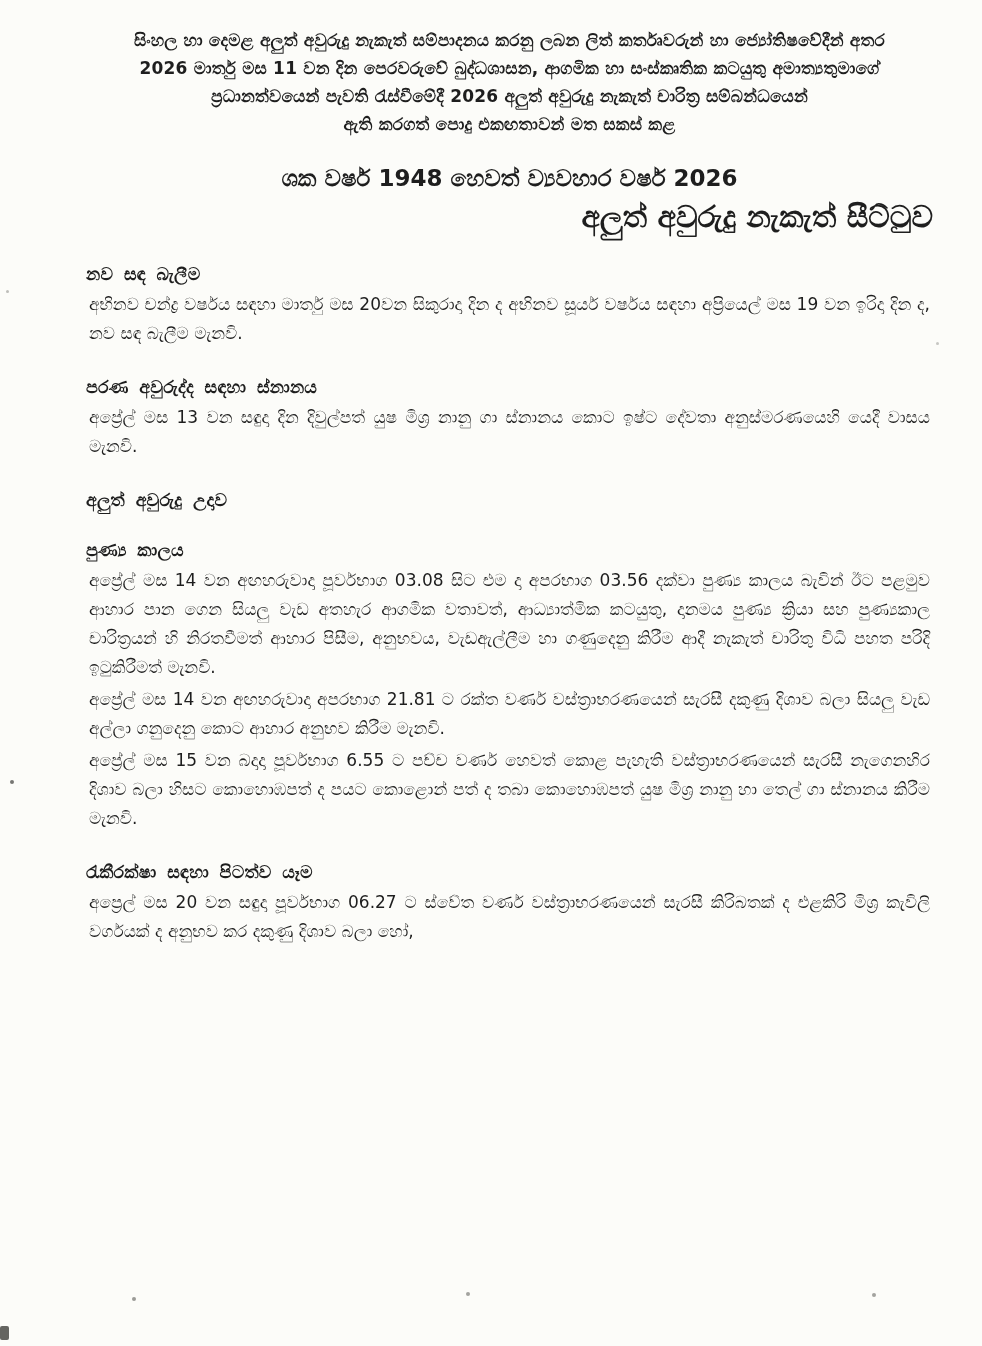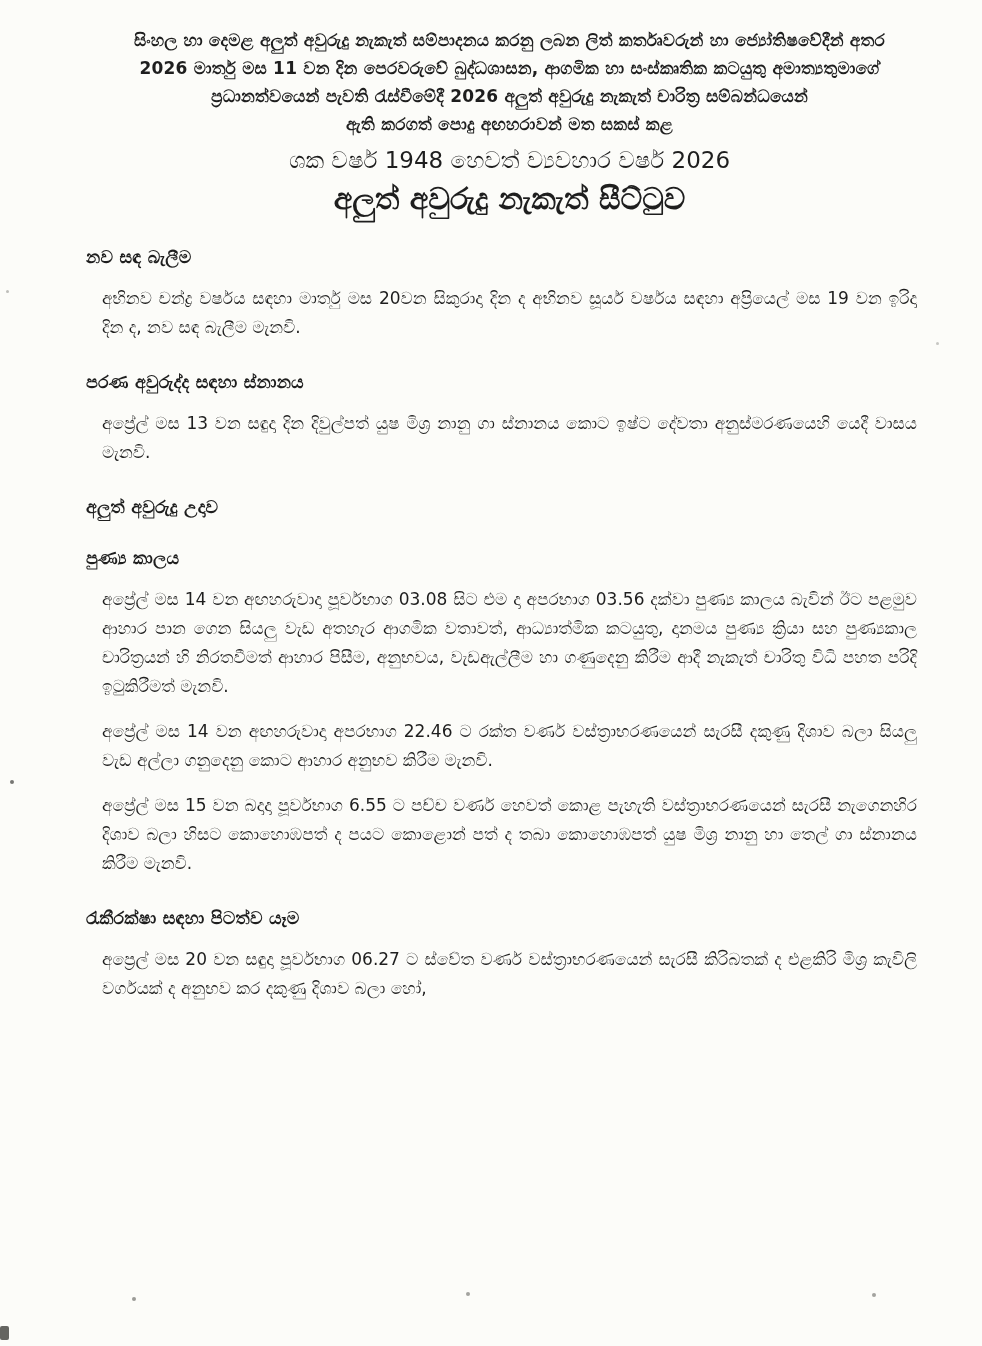--- a/index.html
+++ b/index.html
@@ -23,38 +23,40 @@
     text-align: center;
     margin-bottom: 4px;
   }
   .intro-line {
     font-size: 17px;
     line-height: 28px;
     font-weight: 600;
     letter-spacing: 0.2px;
   }
   .subtitle {
-    margin-top: 9px;
+    margin-top: 27px;
     font-size: 23px;
-    font-weight: 400;
+    font-weight: 700;
   }
   .main-title {
     margin: 7px 0 0 0;
     font-size: 30px;
     font-weight: 700;
+    text-align: right;
   }
   .doc-section { margin: 0; }
   .doc-section h2 {
     margin: 30px 0 5px 0;
     font-size: 17.5px;
     font-weight: 700;
     letter-spacing: 0.2px;
+    font-family: Liberation Mono, monospace;
   }
   .doc-section p {
-    margin: 16px;
+    margin: 3px;
     font-size: 17px;
     line-height: 29px;
     text-align: justify;
     font-weight: 500;
   }
   
   .speck {
     position: absolute;
     background: #4a4a46;
     border-radius: 50%;
@@ -69,21 +71,21 @@
 </style>
 </head>
 <body>
 
 <div class="page">
 
   <header class="doc-header">
     <div class="intro-line">සිංහල හා දෙමළ අලුත් අවුරුදු නැකැත් සම්පාදනය කරනු ලබන ලිත් කර්තෘවරුන් හා ජ්‍යෝතිෂවේදීන් අතර</div>
     <div class="intro-line">2026 මාර්තු මස 11 වන දින පෙරවරුවේ බුද්ධශාසන, ආගමික හා සංස්කෘතික කටයුතු අමාත්‍යතුමාගේ</div>
     <div class="intro-line">ප්‍රධානත්වයෙන් පැවති රැස්වීමේදී 2026 අලුත් අවුරුදු නැකැත් චාරිත්‍ර සම්බන්ධයෙන්</div>
-    <div class="intro-line">ඇති කරගත් පොදු අඟහරාවන් මත සකස් කළ</div>
+    <div class="intro-line">ඇති කරගත් පොදු එකඟතාවන් මත සකස් කළ</div>
     <div class="subtitle">ශක වර්ෂ 1948 හෙවත් ව්‍යවහාර වර්ෂ 2026</div>
     <h1 class="main-title">අලුත් අවුරුදු නැකැත් සීට්ටුව</h1>
   </header>
 
   <section class="doc-section">
     <h2>නව සඳ බැලීම</h2>
     <p>අභිනව චන්ද්‍ර වර්ෂය සඳහා මාර්තු මස 20වන සිකුරාදා දින ද අභිනව සූර්ය වර්ෂය සඳහා අප්‍රියෙල් මස 19 වන ඉරිදා දින ද, නව සඳ බැලීම මැනවි.</p>
   </section>
 
 
@@ -96,21 +98,21 @@
     <h2>අලුත් අවුරුදු උදාව</h2>
   </section>
 
   <section class="doc-section">
     <h2>පුණ්‍ය කාලය</h2>
     <p>අප්‍රේල් මස 14 වන අඟහරුවාදා පූර්වභාග 03.08 සිට එම දා අපරභාග 03.56 දක්වා පුණ්‍ය කාලය බැවින් ඊට පළමුව ආහාර පාන ගෙන සියලු වැඩ අතහැර ආගමික වතාවත්, ආධ්‍යාත්මික කටයුතු, දානමය පුණ්‍ය ක්‍රියා සහ පුණ්‍යකාල චාරිත්‍රයන් හි නිරතවීමත් ආහාර පිසීම, අනුභවය, වැඩඇල්ලීම හා ගණුදෙනු කිරීම ආදී නැකැත් චාරිතු විධි පහත පරිදි ඉටුකිරීමත් මැනවි.</p>
   </section>
 
 
   <section class="doc-section">
-    <p>අප්‍රේල් මස 14 වන අඟහරුවාදා අපරභාග 22.46 ට රක්ත වර්ණ වස්ත්‍රාභරණයෙන් සැරසී දකුණු දිශාව බලා සියලු වැඩ අල්ලා ගනුදෙනු කොට ආහාර අනුභව කිරීම මැනවි.</p>
+    <p>අප්‍රේල් මස 14 වන අඟහරුවාදා අපරභාග 21.81 ට රක්ත වර්ණ වස්ත්‍රාභරණයෙන් සැරසී දකුණු දිශාව බලා සියලු වැඩ අල්ලා ගනුදෙනු කොට ආහාර අනුභව කිරීම මැනවි.</p>
   </section>
 
   <section class="doc-section">
     <p>අප්‍රේල් මස 15 වන බදාදා පූර්වභාග 6.55 ට පච්ච වර්ණ හෙවත් කොළ පැහැති වස්ත්‍රාභරණයෙන් සැරසී නැගෙනහිර දිශාව බලා හිසට කොහොඹපත් ද පයට කොළොන් පත් ද තබා කොහොඹපත් යුෂ මිශ්‍ර නානු හා තෙල් ගා ස්නානය කිරීම මැනවි.</p>
   </section>
 
 
   <section class="doc-section">
     <h2>රැකීරක්ෂා සඳහා පිටත්ව යෑම</h2>
     <p>අප්‍රෙල් මස 20 වන සඳුදා පූර්වභාග 06.27 ට ස්වේත වර්ණ වස්ත්‍රාභරණයෙන් සැරසී කිරිබතක් ද එළකිරි මිශ්‍ර කැවිලි වර්ගයක් ද අනුභව කර දකුණු දිශාව බලා හෝ,</p>

